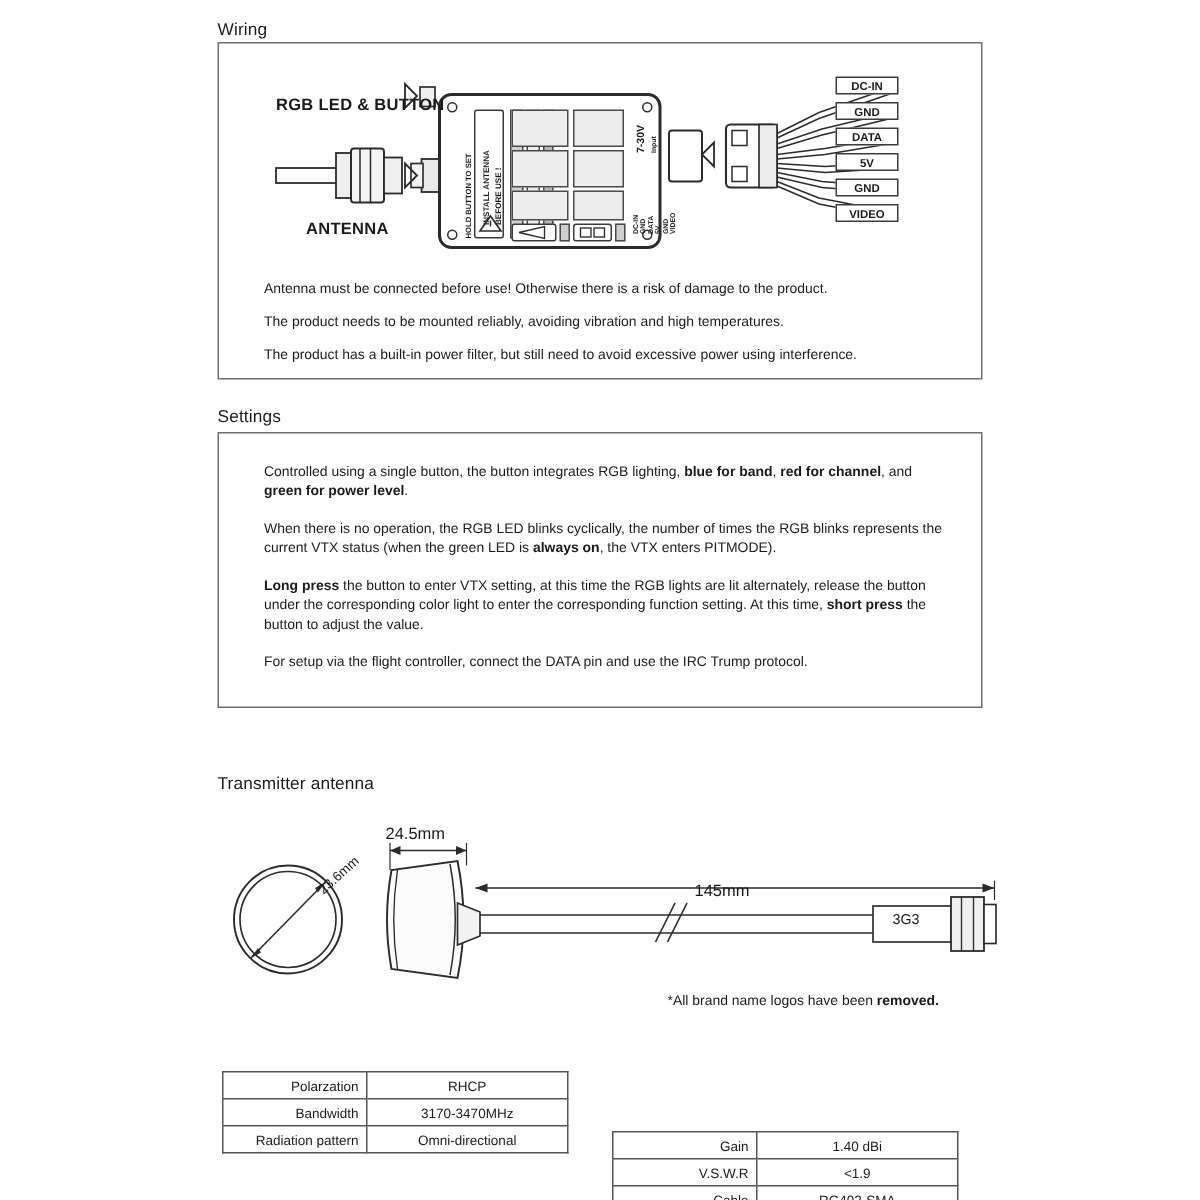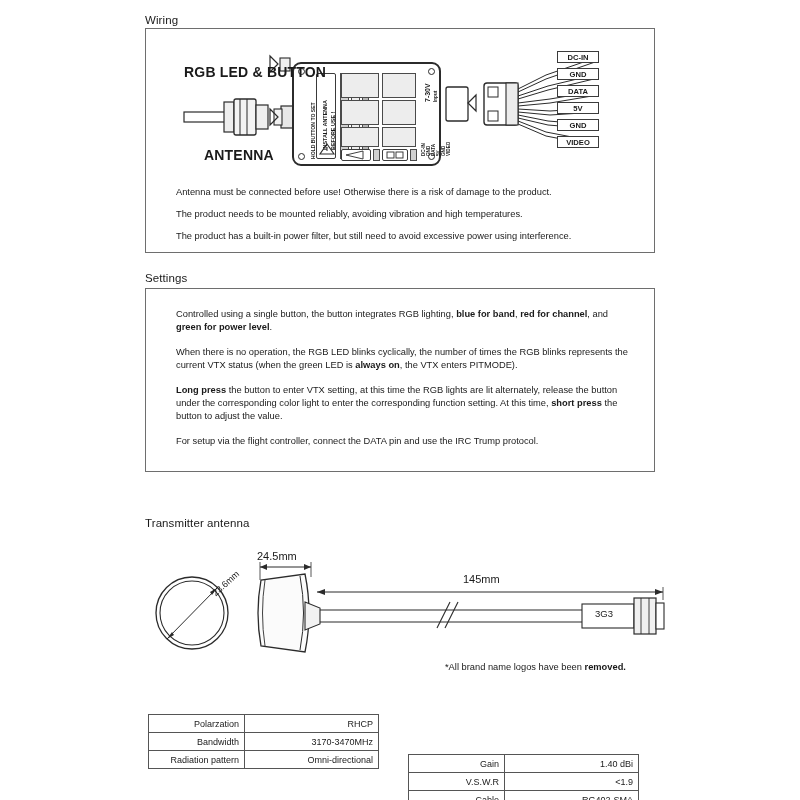--- a/index.html
+++ b/index.html
@@ -26,21 +26,21 @@
     box-sizing: border-box;
   }
 
   
   #wiring-panel { left: 145px; top: 28px; width: 510px; height: 225px; }
 
   .diagram { position: absolute; inset: 0; }
 
   .lbl {
     position: absolute;
-    font-size: 14px;
+    font-size: 11px;
     font-weight: bold;
     letter-spacing: .2px;
     color: #1a1a1a;
     white-space: nowrap;
     text-align: right;
   }
   .vlbl {
     position: absolute;
     font-size: 5.1px;
     font-weight: bold;
@@ -154,21 +154,21 @@
     color: #1a1a1a;
     table-layout: fixed;
   }
   .spec-table td {
     border: 1px solid #555;
     height: 18px;
     padding: 0 5px;
     box-sizing: border-box;
   }
   .spec-table td.k { text-align: right; width: 96px; }
-  .spec-table td.v { text-align: right; width: 134px; }
+  .spec-table td.v { text-align: center; width: 134px; }
   #spec-left  { left: 148px; top: 714px; width: 230px; }
   #spec-right { left: 408px; top: 754px; width: 230px; }
 </style>
 </head>
 <body>
 
 <div class="page">
 
   <div class="section-title" style="left:145px; top:14px;">Wiring</div>
 
@@ -330,21 +330,21 @@
       <rect x="511" y="63" width="8" height="26" fill="#fff" stroke="#2b2b2b" stroke-width="1.1"></rect>
 
       <line x1="172" y1="52" x2="518" y2="52" stroke="#2b2b2b" stroke-width="1"></line>
       <polygon points="172,52 180,49 180,55" fill="#2b2b2b"></polygon>
       <polygon points="518,52 510,49 510,55" fill="#2b2b2b"></polygon>
       <line x1="518" y1="47" x2="518" y2="60" stroke="#2b2b2b" stroke-width=".8"></line>
     </svg>
 
     <div class="rot-dim" style="left:72px; top:48px;">23.6mm</div>
     <div class="dimlbl" style="left:112px; top:10px;">24.5mm</div>
-    <div class="dimlbl" style="left:318px; top:33px;">145mm</div>
+    <div class="dimlbl" style="left:318px; top:48px;">145mm</div>
     <div class="dimlbl" style="left:450px; top:68px; font-size:9.5px;">3G3</div>
 
     <div class="footnote" style="left:300px; top:122px;"><span>*All brand name logos have been </span><b>removed.</b></div>
   </div>
 
   <table class="spec-table" id="spec-left">
     <tbody>
         <tr>
           <td class="k">Polarzation</td>
           <td class="v">RHCP</td>

